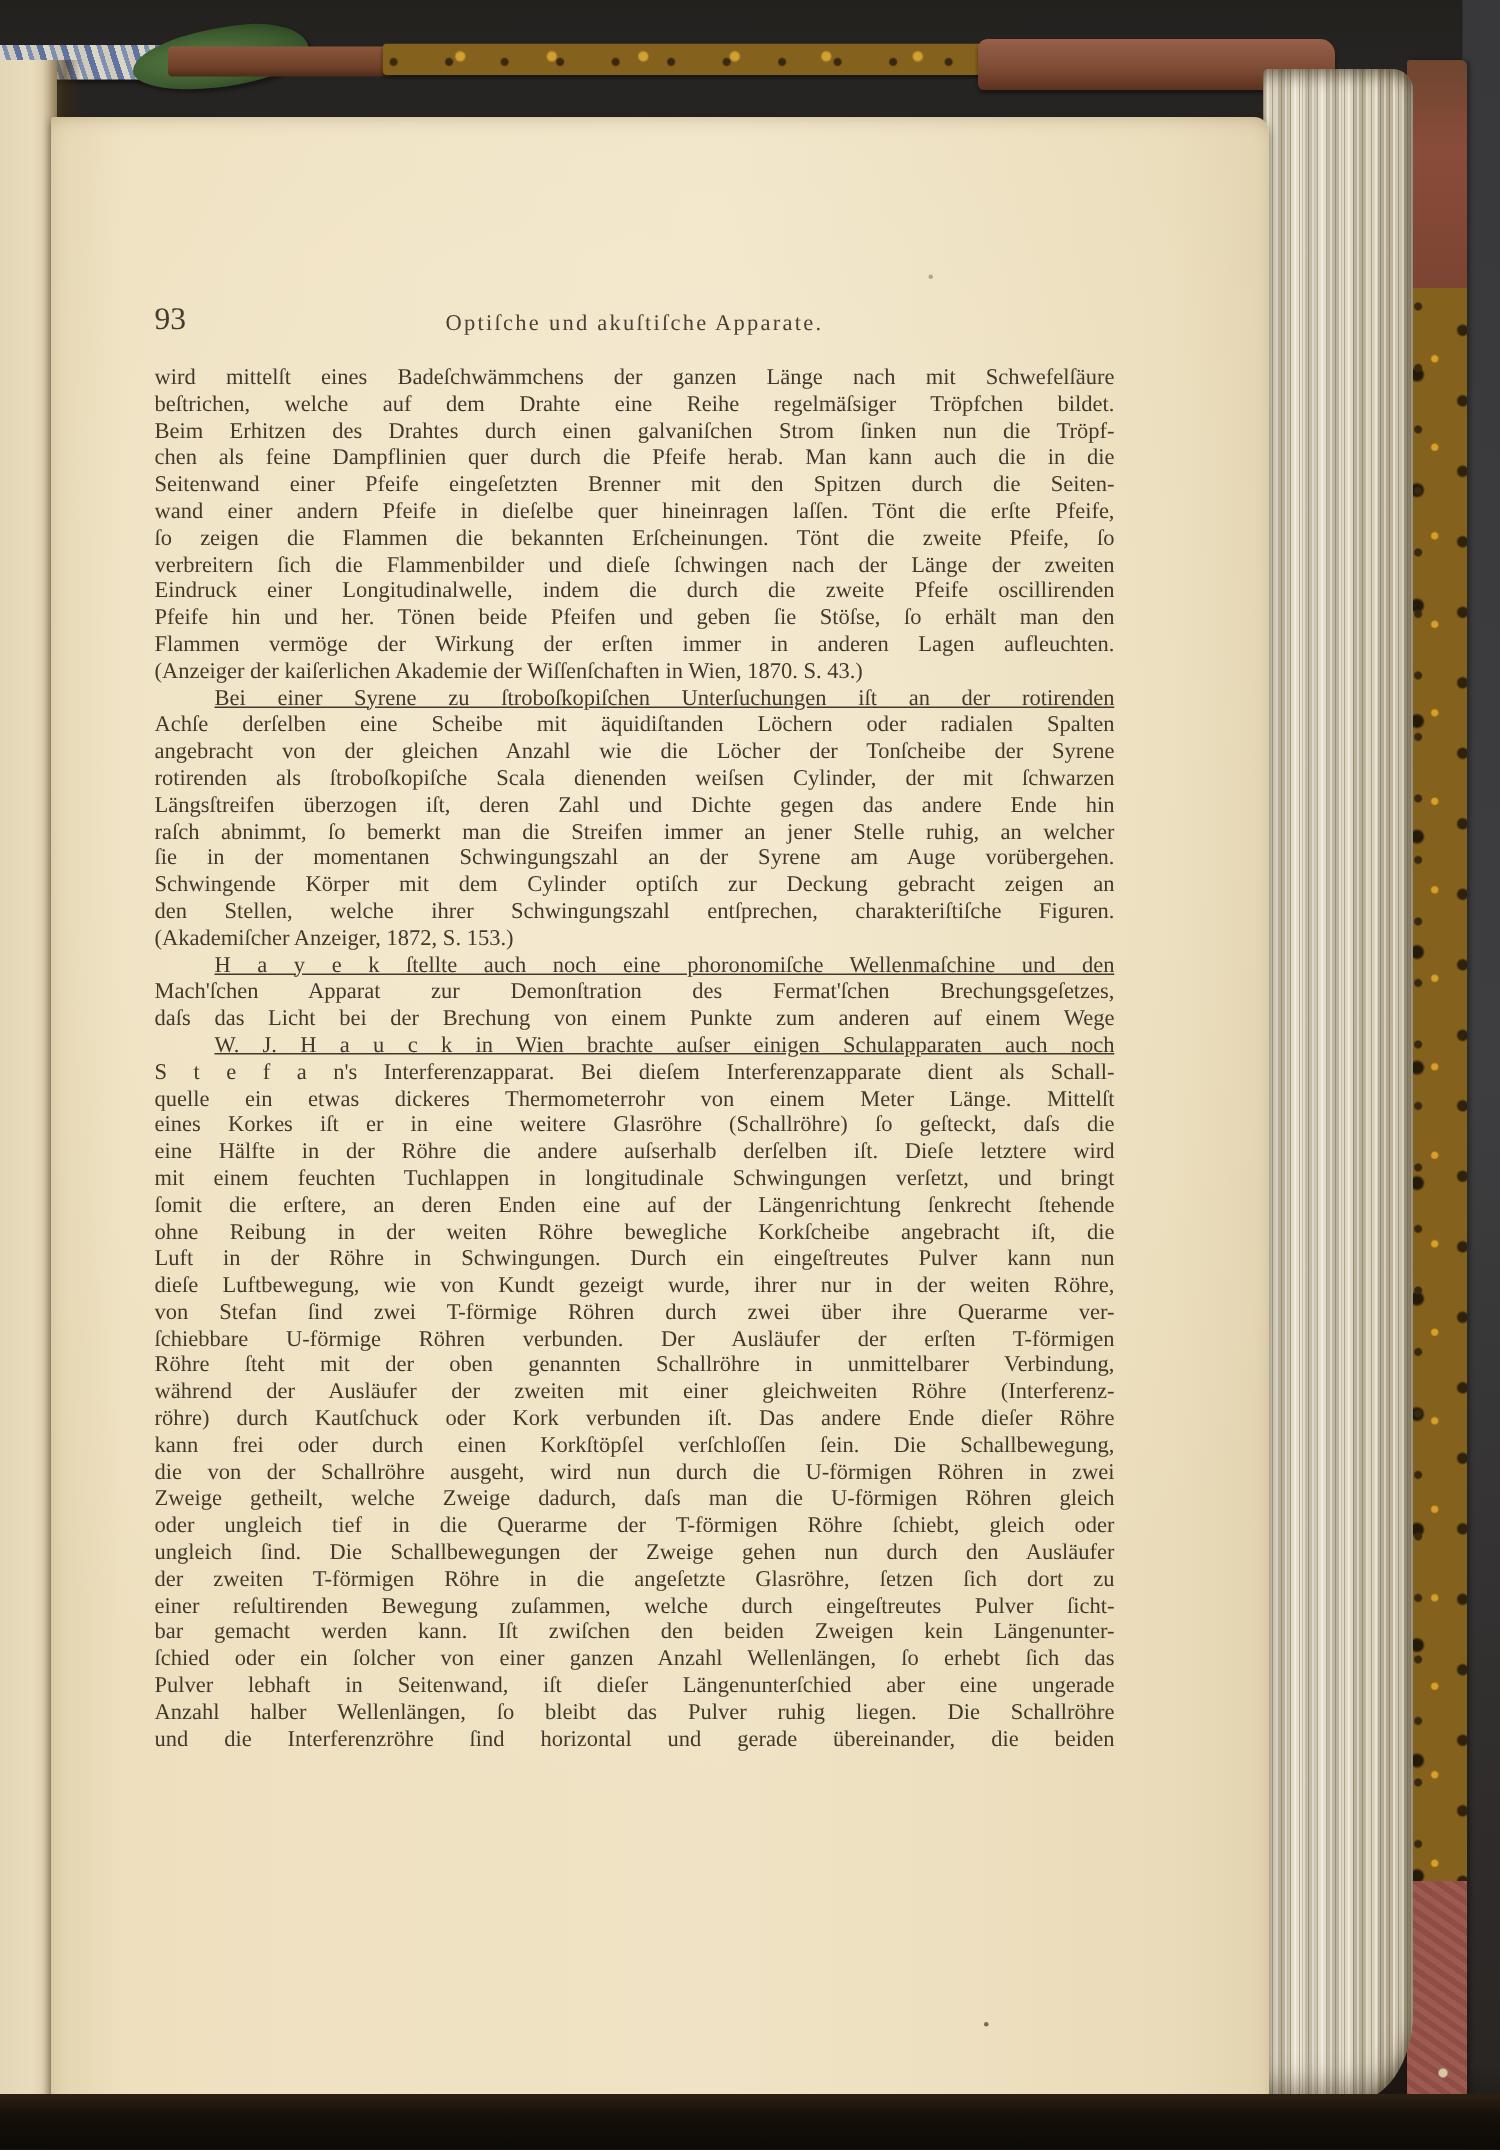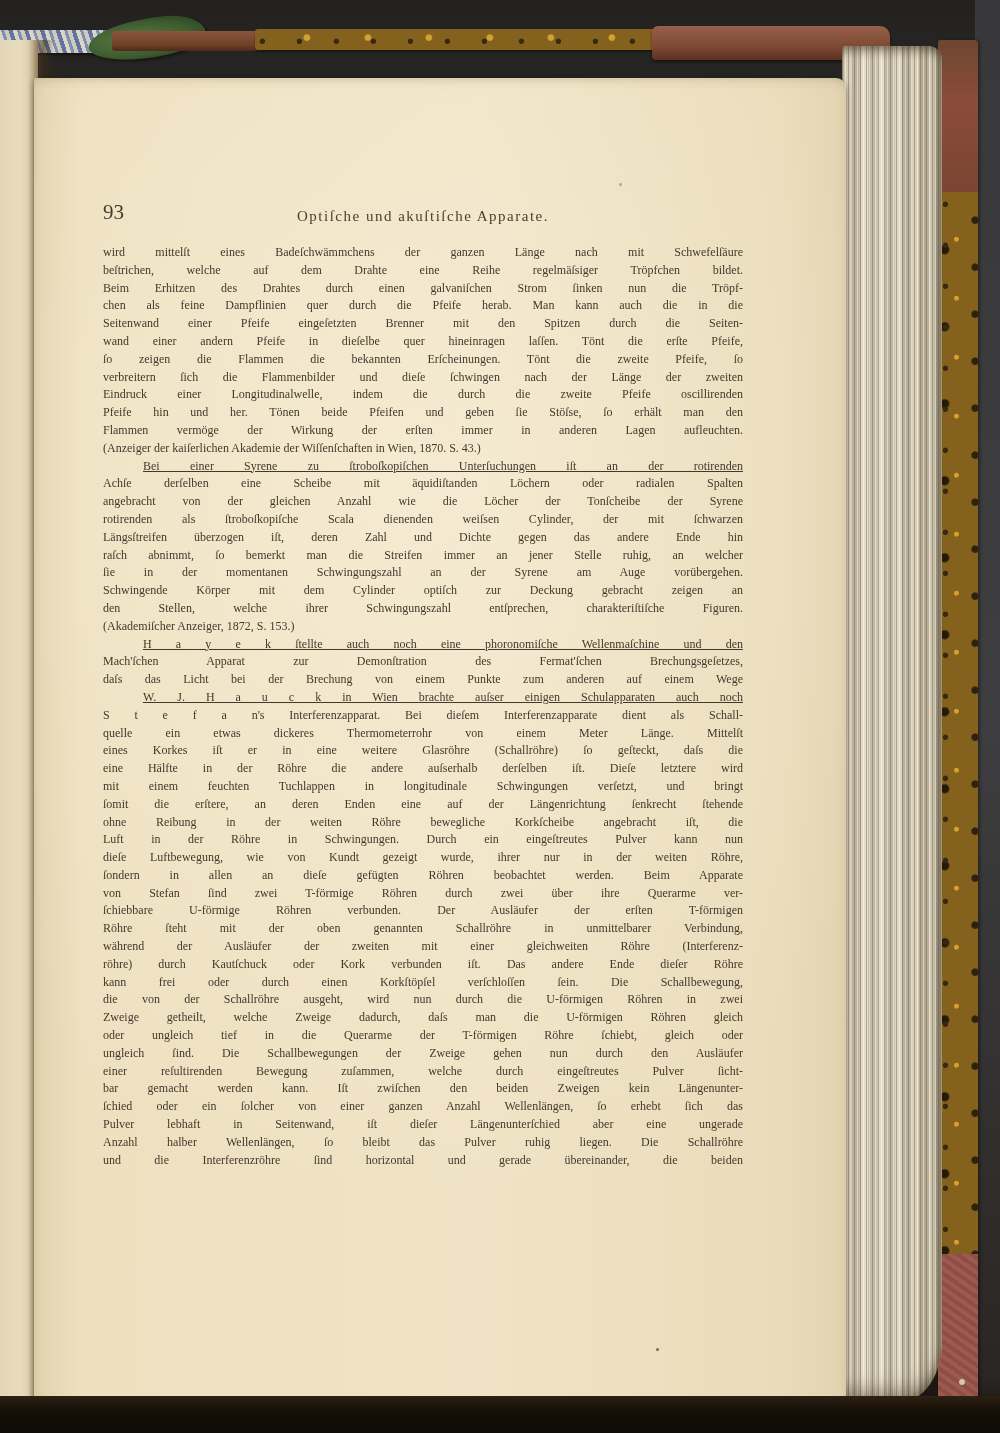--- a/index.html
+++ b/index.html
@@ -67,21 +67,21 @@
   .speck{width:3px;height:3px;border-radius:50%;background:#5a4c36;opacity:.8;}
 
   
   .running-head{position:absolute;left:69px;top:130px;width:640px;text-align:center;
       font-size:15px;letter-spacing:1.5px;color:#4a4134;}
   .folio{position:absolute;left:69px;top:122px;width:616px;
       font-size:21px;color:#453c2f;}
 
   
   .text-block{position:absolute;left:69px;top:166px;width:640px;color:#42392d;
-      font-size:12px;}
+      font-size:15px;}
   .line{line-height:17.8px;max-height:17.8px;overflow:hidden;white-space:normal;}
   .line.just{text-align:justify;text-align-last:justify;}
   .line.indent{text-indent:40px;text-decoration:underline;}
 </style>
 </head>
 <body>
 
 <div class="scene">
 
   <div class="abs bg-right"></div>
@@ -134,31 +134,31 @@
         <div class="line just indent">W. J. H a u c k in Wien brachte auſser einigen Schulapparaten auch noch</div>
         <div class="line just">S t e f a n's Interferenzapparat. Bei dieſem Interferenzapparate dient als Schall-</div>
         <div class="line just">quelle ein etwas dickeres Thermometerrohr von einem Meter Länge.  Mittelſt</div>
         <div class="line just">eines Korkes iſt er in eine weitere Glasröhre (Schallröhre) ſo geſteckt, daſs die</div>
         <div class="line just">eine Hälfte in der Röhre die andere auſserhalb derſelben iſt.  Dieſe letztere wird</div>
         <div class="line just">mit einem feuchten Tuchlappen in longitudinale Schwingungen verſetzt, und bringt</div>
         <div class="line just">ſomit die erſtere, an deren Enden eine auf der Längenrichtung ſenkrecht ſtehende</div>
         <div class="line just">ohne Reibung in der weiten Röhre bewegliche Korkſcheibe angebracht iſt, die</div>
         <div class="line just">Luft in der Röhre in Schwingungen.  Durch ein eingeſtreutes Pulver kann nun</div>
         <div class="line just">dieſe Luftbewegung, wie von Kundt gezeigt wurde, ihrer nur in der weiten Röhre,</div>
-        <div class="line just">ſondern in allen an dieſe gefügten Röhren beobachtet werden.  Beim Apparate</div>
         <div class="line just">von Stefan ſind zwei T-förmige Röhren durch zwei über ihre Querarme ver-</div>
         <div class="line just">ſchiebbare U-förmige Röhren verbunden.  Der Ausläufer der erſten T-förmigen</div>
         <div class="line just">Röhre ſteht mit der oben genannten Schallröhre in unmittelbarer Verbindung,</div>
         <div class="line just">während der Ausläufer der zweiten mit einer gleichweiten Röhre (Interferenz-</div>
         <div class="line just">röhre) durch Kautſchuck oder Kork verbunden iſt. Das andere Ende dieſer Röhre</div>
         <div class="line just">kann frei oder durch einen Korkſtöpſel verſchloſſen ſein.  Die Schallbewegung,</div>
         <div class="line just">die von der Schallröhre ausgeht, wird nun durch die U-förmigen Röhren in zwei</div>
         <div class="line just">Zweige getheilt, welche Zweige dadurch, daſs man die U-förmigen Röhren gleich</div>
         <div class="line just">oder ungleich tief in die Querarme der T-förmigen Röhre ſchiebt, gleich oder</div>
         <div class="line just">ungleich ſind. Die Schallbewegungen der Zweige gehen nun durch den Ausläufer</div>
+        <div class="line just">der zweiten T-förmigen Röhre in die angeſetzte Glasröhre, ſetzen ſich dort zu</div>
         <div class="line just">einer reſultirenden Bewegung zuſammen, welche durch eingeſtreutes Pulver ſicht-</div>
         <div class="line just">bar gemacht werden kann.  Iſt zwiſchen den beiden Zweigen kein Längenunter-</div>
         <div class="line just">ſchied oder ein ſolcher von einer ganzen Anzahl Wellenlängen, ſo erhebt ſich das</div>
         <div class="line just">Pulver lebhaft in Seitenwand, iſt dieſer Längenunterſchied aber eine ungerade</div>
         <div class="line just">Anzahl halber Wellenlängen, ſo bleibt das Pulver ruhig liegen.  Die Schallröhre</div>
         <div class="line just">und die Interferenzröhre ſind horizontal und gerade übereinander, die beiden</div>
       </div>
     <div class="abs speck" style="left:622px;top:1270px;"></div>
     <div class="abs speck" style="left:585px;top:105px;opacity:.4;"></div>
   </div>

